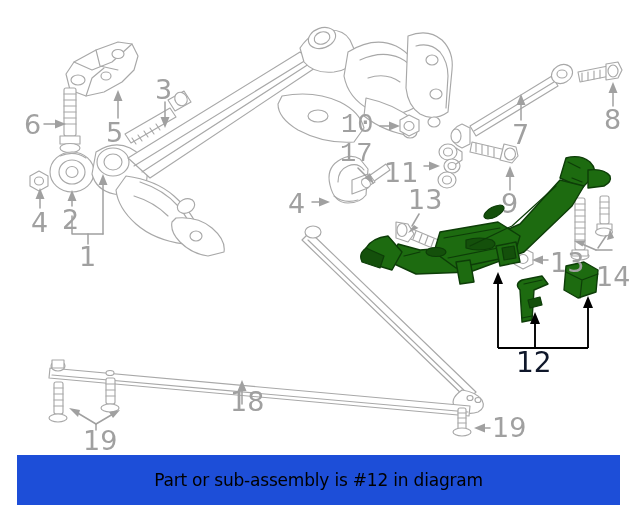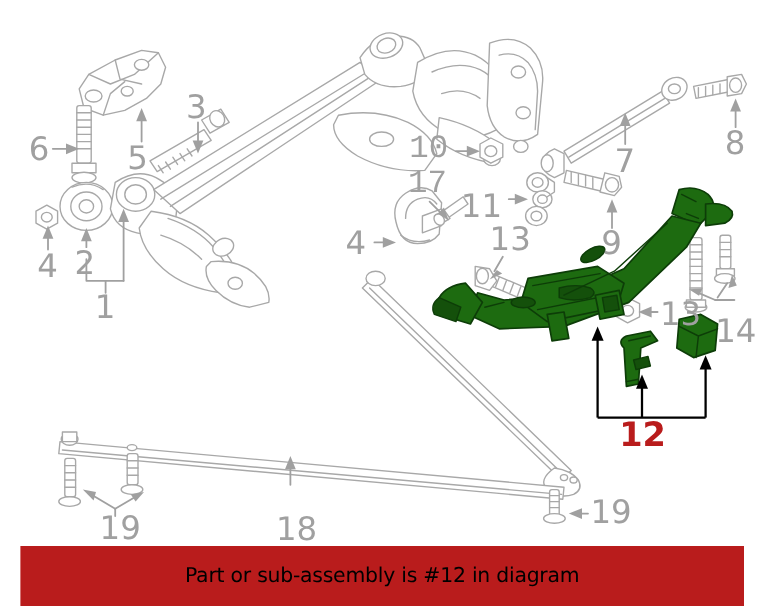--- a/index.html
+++ b/index.html
@@ -21,28 +21,28 @@
   .callout{
     position:absolute;
     color:#a0a0a0;
     font-family:"DejaVu Sans", sans-serif;
     font-size:27px;
     line-height:1;
     font-weight:400;
     white-space:nowrap;
     user-select:none;
   }
-  .callout.focus{color:#b91c1c;font-weight:700;font-size:28px;}
+  .callout.focus{color:#0f172a;font-weight:400;font-size:28px;}
 
   
   #banner{
     position:absolute;
     left:17px;top:455px;
     width:603px;height:50px;
-    background:#b91c1c;
+    background:#1d4ed8;
     display:flex;flex-direction:column;
     align-items:center;justify-content:center;
     text-align:center;
   }
   #banner .bline{
     color:#000000;
     font-family:"DejaVu Sans", sans-serif;
     font-size:17px;
     line-height:21px;
     letter-spacing:-0.2px;
@@ -414,21 +414,21 @@
   <div class="callout" style="left:604px;top:106px;">8</div>
   <div class="callout" style="left:501px;top:190px;">9</div>
   <div class="callout" style="left:341px;top:112px;font-family:Liberation Mono, monospace;">10</div>
   <div class="callout" style="left:384px;top:159px;">11</div>
   <div class="callout focus" style="left:516px;top:349px;">12</div>
   <div class="callout" style="left:408px;top:186px;">13</div>
   <div class="callout" style="left:596px;top:263px;">14</div>
   <div class="callout" style="left:550px;top:249px;">13</div>
   <div class="callout" style="left:288px;top:190px;">4</div>
   <div class="callout" style="left:340px;top:141px;font-family:Liberation Mono, monospace;">17</div>
-  <div class="callout" style="left:230px;top:388px;margin-top:40px;">18</div>
+  <div class="callout" style="left:230px;top:388px;">18</div>
   <div class="callout" style="left:83px;top:427px;">19</div>
   <div class="callout" style="left:492px;top:414px;">19</div>
 
   <div id="banner">
     <div class="bline">Part or sub-assembly is #12 in diagram</div>
   </div>
 
 </div>
 
 </body></html>

